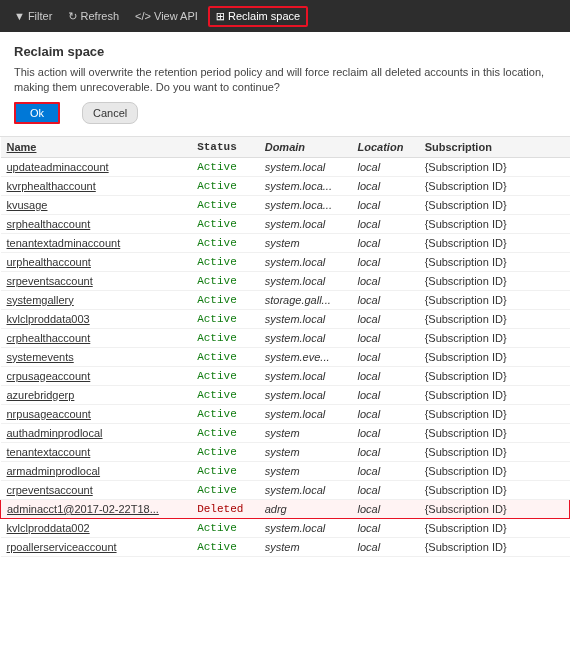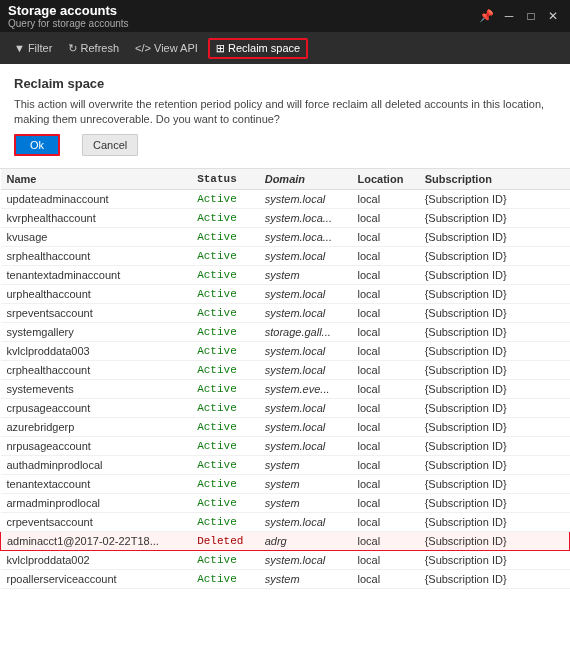--- a/index.html
+++ b/index.html
@@ -123,21 +123,21 @@
       font-size: 11px;
       border-radius: 1px;
     }
     .btn-cancel {
       background: #e8e8e8;
       color: #333;
       border: 1px solid #ccc;
       padding: 3px 10px;
       cursor: pointer;
       font-size: 11px;
-      border-radius: 1px;
+      border-radius: 8px;
     }
     .table-container {
       flex: 1;
       overflow-y: auto;
     }
     table {
       width: 100%;
       border-collapse: collapse;
       font-size: 11px;
     }
@@ -159,45 +159,33 @@
       background: #fff3f3;
       border: 1px solid #e81224;
     }
     tbody td {
       padding: 3px 6px;
       color: #333;
       white-space: nowrap;
       overflow: hidden;
       text-overflow: ellipsis;
     }
-    .col-name { width: 155px; }
+    .col-name { width: 155px; text-decoration: underline; }
     .col-status { width: 55px; font-family: Liberation Mono, monospace; }
     .col-domain { width: 80px; font-style: italic; }
-    .col-location { width: 45px; }
+    .col-location { width: 45px; font-style: italic; }
     .col-sub { width: 130px; }
     .status-active { color: #107c10; }
     .status-deleted { color: #a80000; }
   </style>
 </head>
 <body>
 
 <div class="window">
 
-  <div class="title-bar">
-    <div class="title-bar-left">
-      <span class="title-main">Storage accounts</span>
-      <span class="title-sub">Query for storage accounts</span>
-    </div>
-    <div class="title-bar-controls">
-      <button class="win-btn">📌</button>
-      <button class="win-btn">─</button>
-      <button class="win-btn">□</button>
-      <button class="win-btn">✕</button>
-    </div>
-  </div>
 
   <div class="toolbar">
     <button class="toolbar-btn">
       <span class="toolbar-icon">▼</span>
       <span>Filter</span>
     </button>
     <button class="toolbar-btn">
       <span class="toolbar-icon">↻</span>
       <span>Refresh</span>
     </button>

